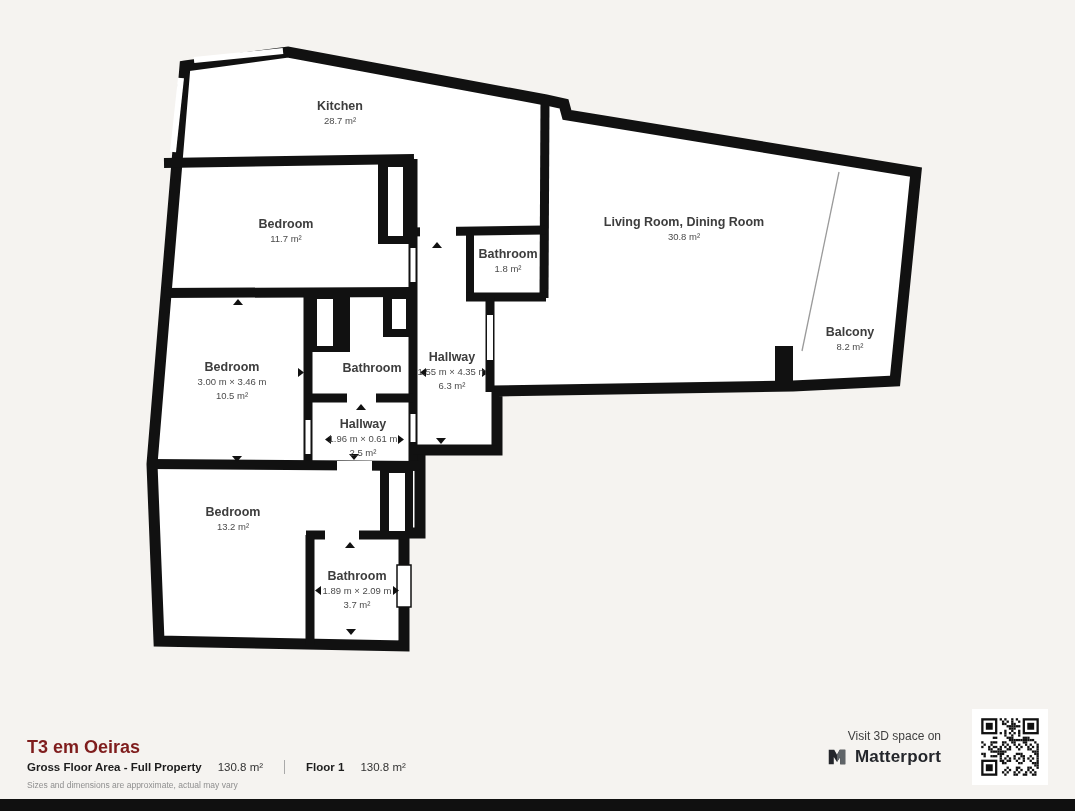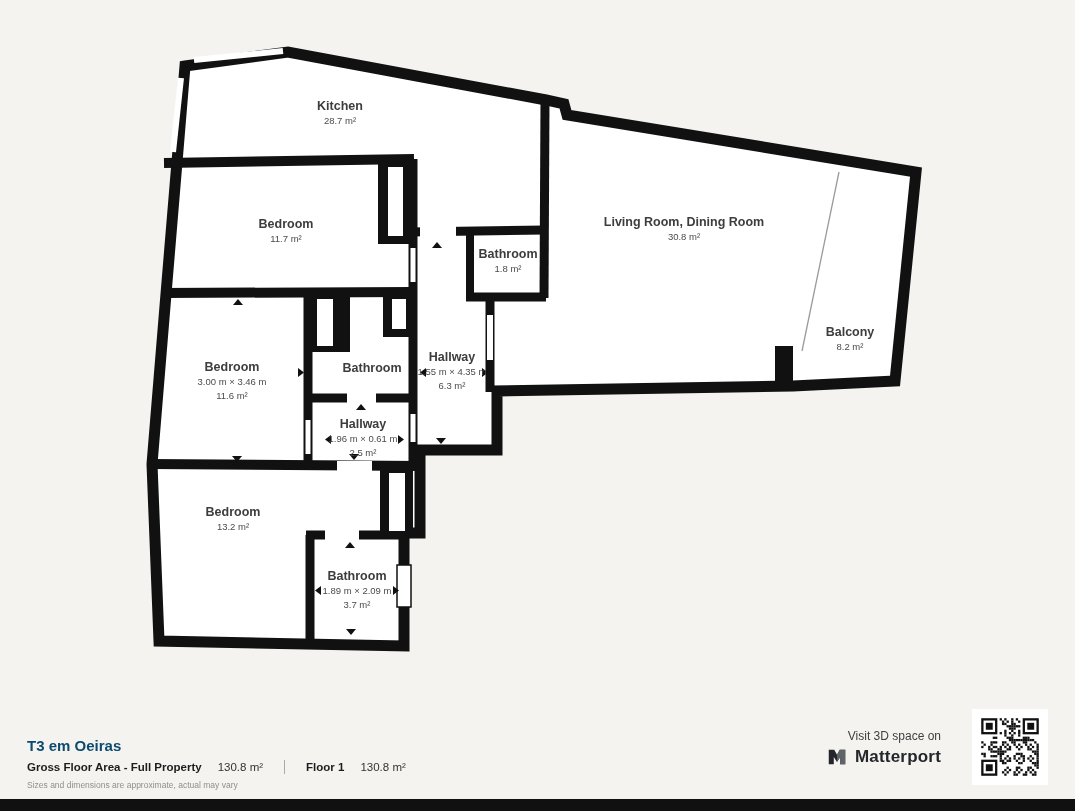--- a/index.html
+++ b/index.html
@@ -18,21 +18,21 @@
   .room-name{display:block;font-weight:bold;font-size:12.5px;line-height:15px;color:#3d3d3d;}
   .room-dims,.room-area{display:block;font-size:9.5px;line-height:13.5px;color:#4b4b4b;}
   
   .report-bar{
     position:absolute;left:27px;top:709px;width:293px;height:22px;
     background:#1c1c1c;color:#fff;display:flex;align-items:center;z-index:6;
   }
   .report-bar .bar-icon{margin-left:8px;margin-right:9px;display:flex;align-items:center;}
   .report-bar .bar-text{font-size:11px;font-weight:bold;letter-spacing:.2px;}
   .plan-title{
-    position:absolute;left:27px;top:737px;font-size:15px;font-weight:bold;color:#0c4a6e;z-index:6;
+    position:absolute;left:27px;top:737px;font-size:18px;font-weight:bold;color:#7f1d1d;z-index:6;
   }
   .stats-row{
     position:absolute;left:27px;top:760px;display:flex;align-items:center;z-index:6;
     font-size:11.5px;color:#2e2e2e;gap:12px;
   }
   .stats-row b{font-weight:bold;color:#1d1d1d;}
   .stats-row .val{margin-left:4px;font-weight:normal;color:#333;}
   .stats-divider{width:1px;height:14px;background:#a9a9a9;margin:0 9px;}
   .disclaimer{
     position:absolute;left:27px;top:780px;font-size:8.5px;color:#8f8f8f;z-index:6;
@@ -159,21 +159,21 @@
     <span class="room-name">Living Room, Dining Room</span>
     <span class="room-area">30.8 m²</span>
   </div>
   <div class="room-label" style="left:850px;top:325px">
     <span class="room-name">Balcony</span>
     <span class="room-area">8.2 m²</span>
   </div>
   <div class="room-label" style="left:232px;top:360px">
     <span class="room-name">Bedroom</span>
     <span class="room-dims">3.00 m × 3.46 m</span>
-    <span class="room-area">11.6 m²</span>
+    <span class="room-area">10.5 m²</span>
   </div>
   <div class="room-label" style="left:372px;top:361px">
     <span class="room-name">Bathroom</span>
   </div>
   <div class="room-label" style="left:452px;top:350px">
     <span class="room-name">Hallway</span>
     <span class="room-dims">1.55 m × 4.35 m</span>
     <span class="room-area">6.3 m²</span>
   </div>
   <div class="room-label" style="left:363px;top:417px">

